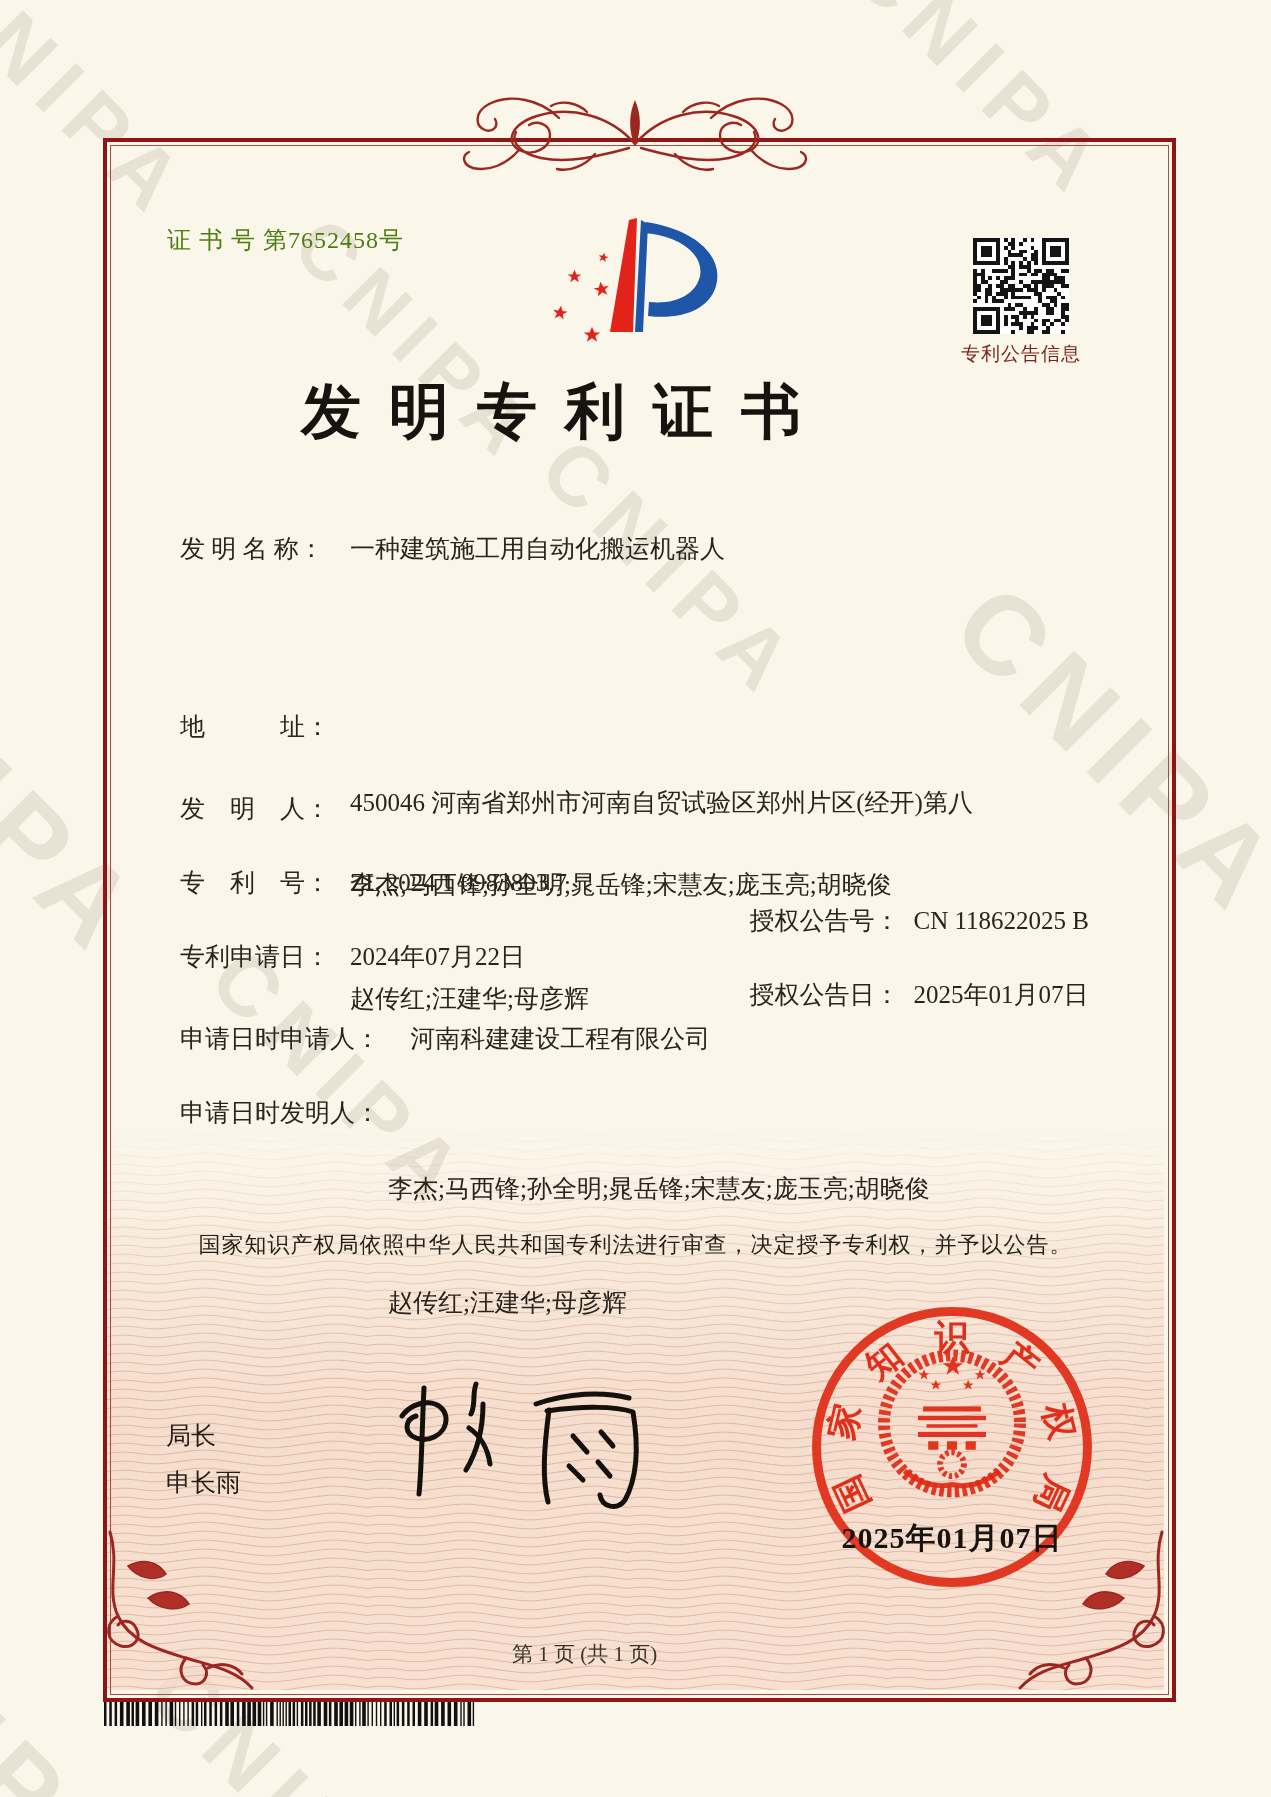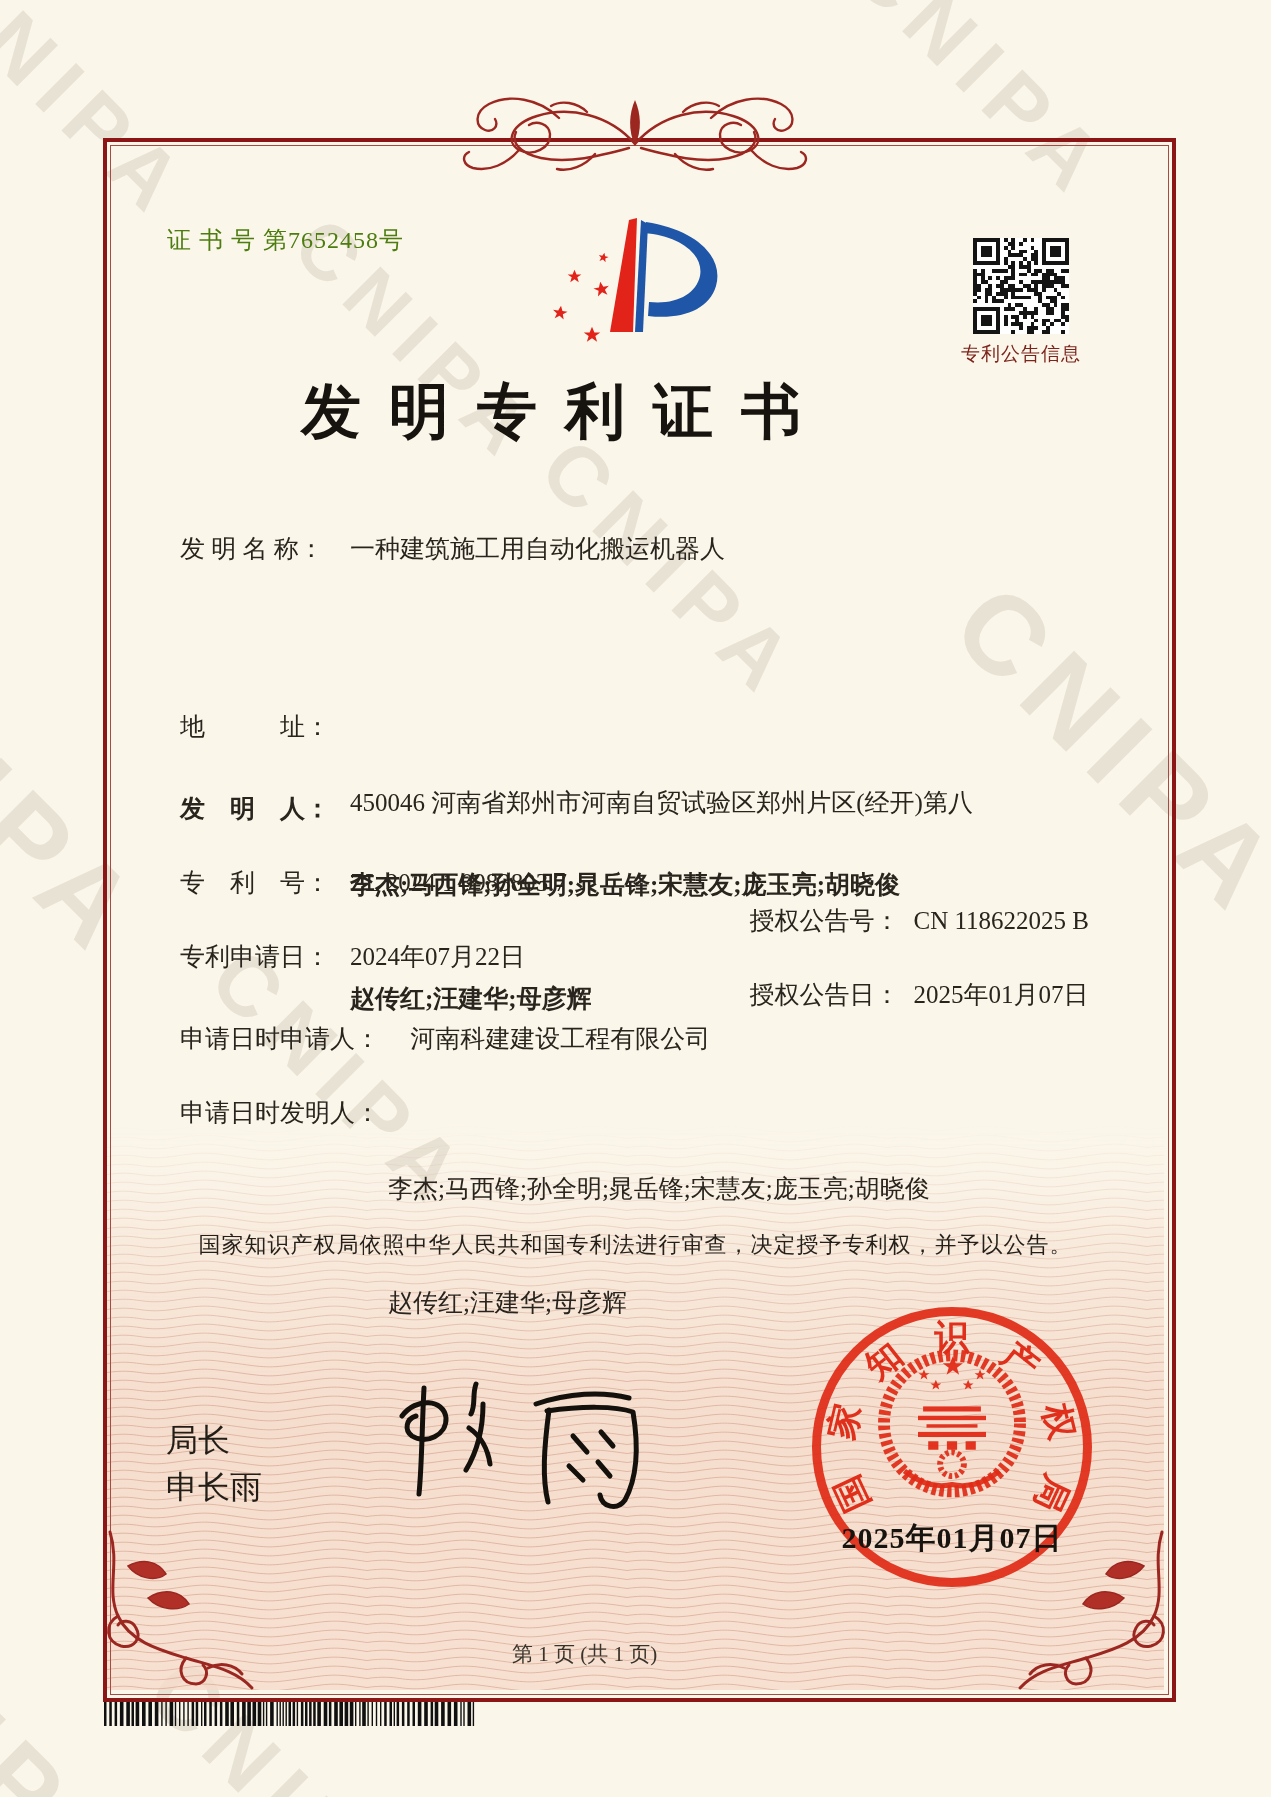--- a/index.html
+++ b/index.html
@@ -45,21 +45,21 @@
   }
   
   .row{position:absolute;left:180px;width:960px;font-size:25px;line-height:38px;z-index:3;color:#29241d;}
   .lbl{display:inline-block;white-space:pre;}
   .val{position:absolute;left:170px;top:0;white-space:pre;}
   .col2{position:absolute;left:532px;top:0;white-space:pre;}
   .col2 .v{margin-left:14px;}
   
   .statement{position:absolute;left:107px;width:1057px;text-align:center;font-size:22px;letter-spacing:1px;color:#241f18;z-index:3;}
   
-  .officer{position:absolute;left:166px;font-size:32px;font-family:"Liberation Sans","DejaVu Sans",sans-serif;color:#221d16;z-index:3;}
+  .officer{position:absolute;left:166px;font-size:25px;font-family:"Liberation Sans","DejaVu Sans",sans-serif;color:#221d16;z-index:3;}
   .sig{position:absolute;left:386px;top:1364px;z-index:3;}
   
   .seal{position:absolute;left:812px;top:1307px;width:280px;height:280px;z-index:4;}
   .seal-ring{position:absolute;inset:0;border:9px solid rgba(224,42,22,0.92);border-radius:50%;box-sizing:border-box;}
   .seal-char{
     position:absolute;left:50%;top:50%;font-size:35px;font-weight:bold;color:rgba(222,38,18,0.95);
     font-family:"Liberation Serif","DejaVu Serif",serif;
   }
   .seal-emblem{position:absolute;left:55px;top:28px;}
   .seal-date{
@@ -481,21 +481,21 @@
   </div>
 
 
   <div class="row" style="top:708px;">
     <span class="lbl">地　　　址：</span>
     <span class="val">
       <div>450046 河南省郑州市河南自贸试验区郑州片区(经开)第八</div>
     </span>
   </div>
 
-  <div class="row" style="top:790px;font-weight:bold;">
+  <div class="row" style="top:790px;">
     <span class="lbl">发　明　人：</span>
     <span class="val">
       <div>李杰;马西锋;孙全明;晁岳锋;宋慧友;庞玉亮;胡晓俊</div>
       <div>赵传红;汪建华;母彦辉</div>
     </span>
   </div>
 
   <div class="row" style="top:864px;">
     <span class="lbl">专　利　号：</span>
     <span class="val">ZL 2024 1 0983803.7</span>

